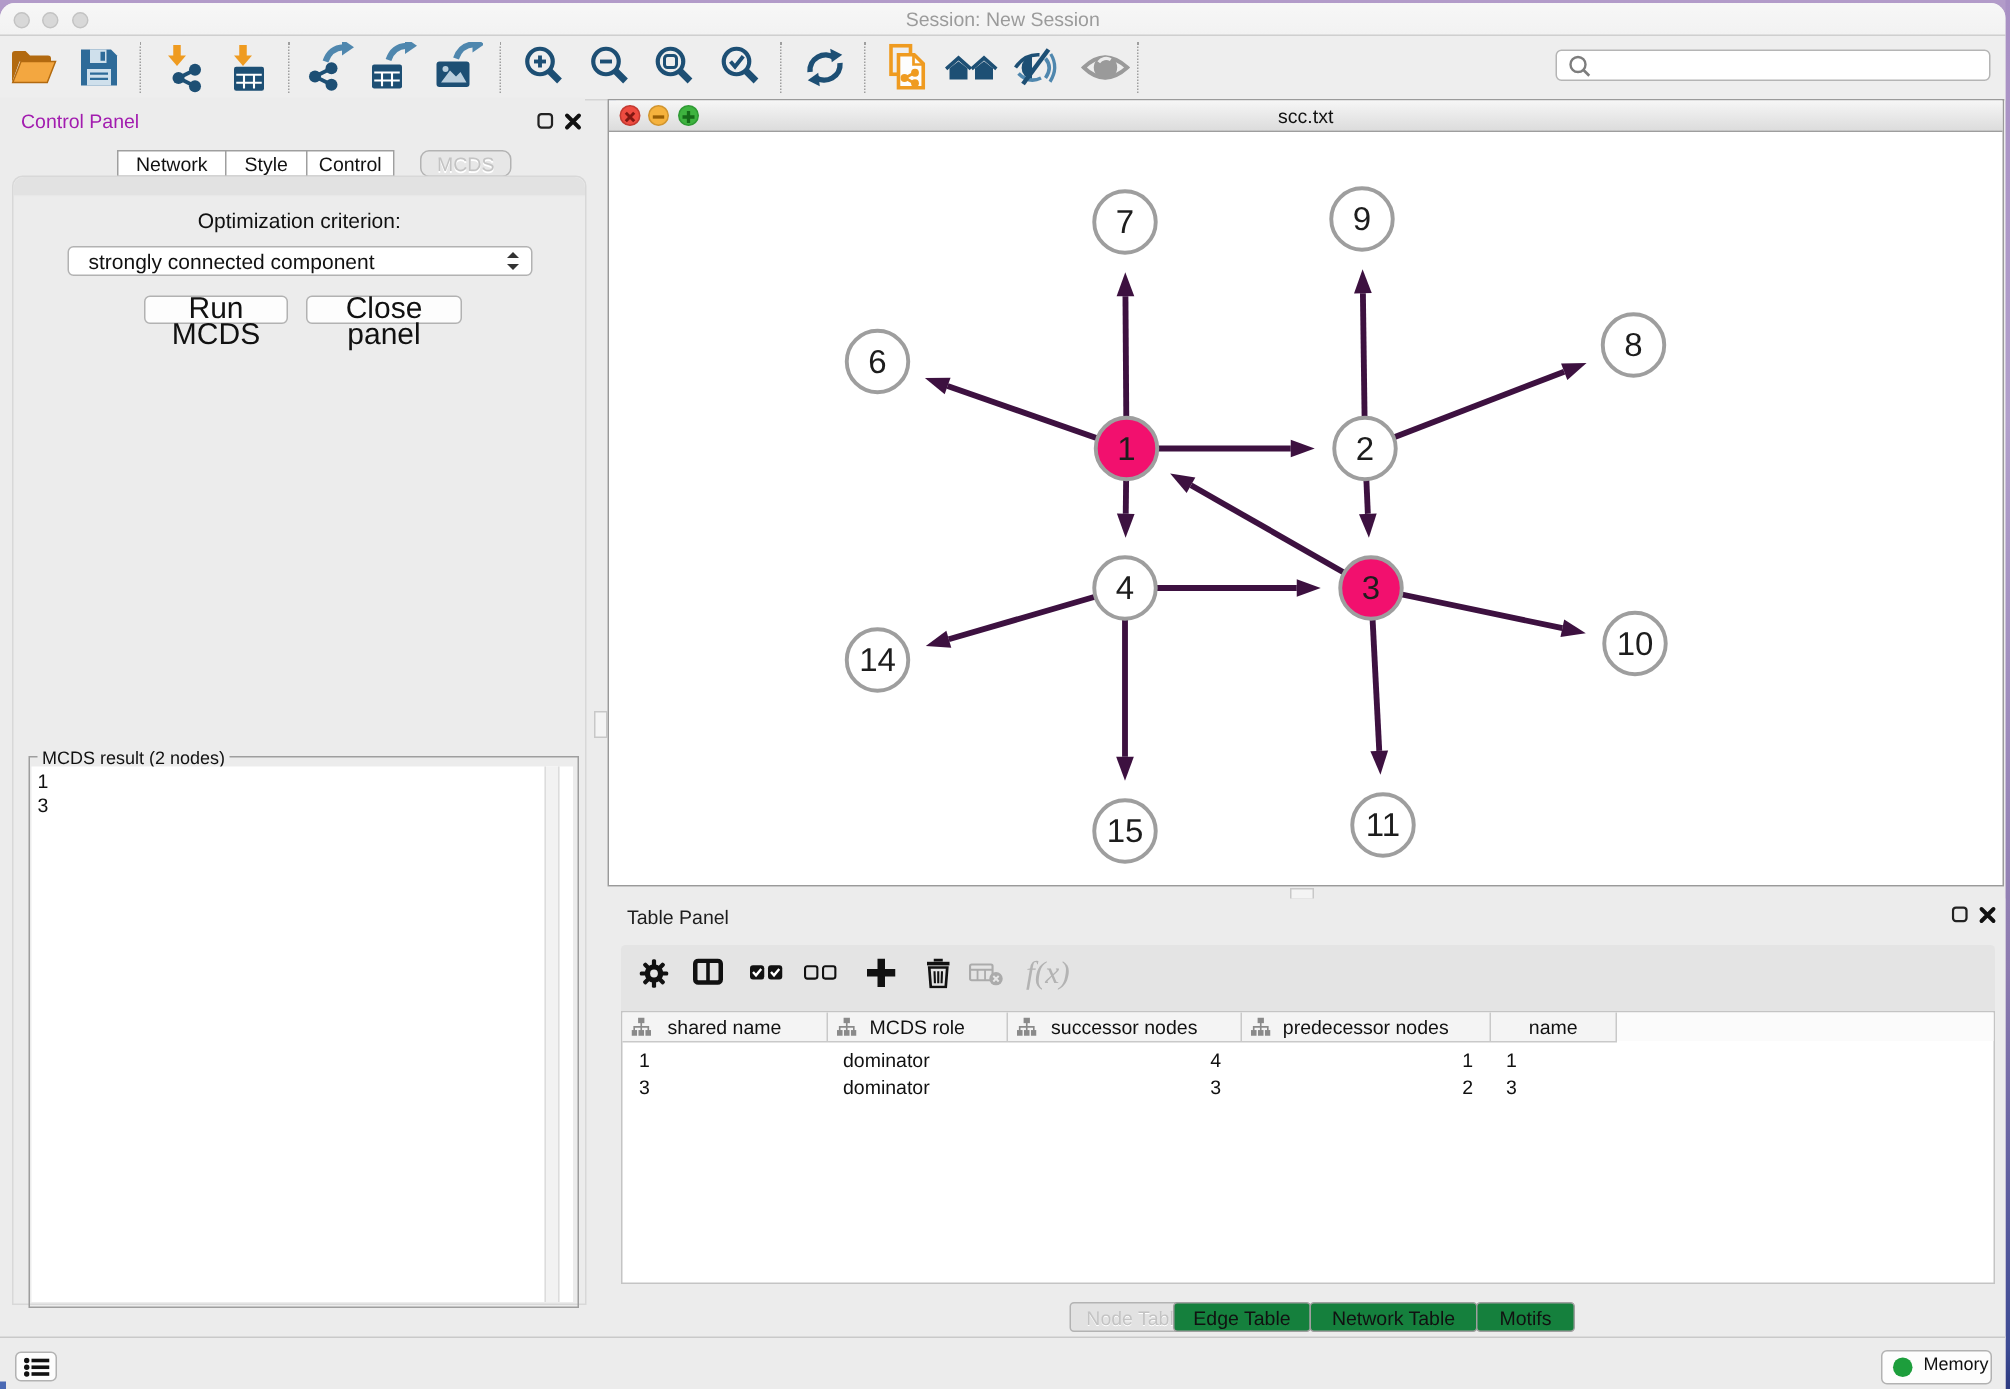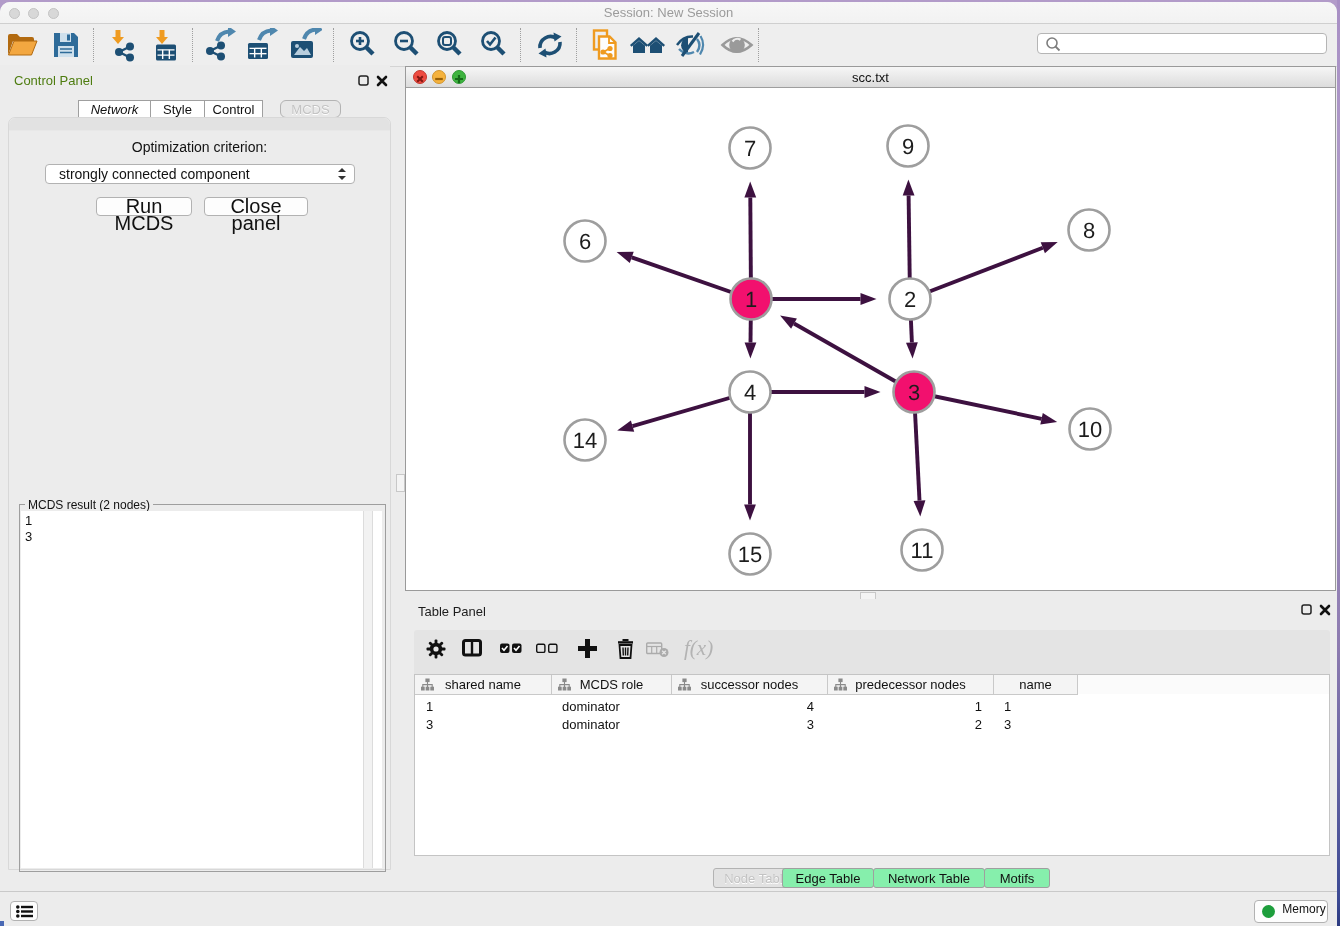--- a/index.html
+++ b/index.html
@@ -18,21 +18,21 @@
     color:#9b9b9b;font-size:13px;}
   #toolbar{position:absolute;left:0;top:22px;width:1337px;height:42px;background:#eeeeee;
     border-bottom:1px solid #d4d4d4;}
   .tsep{position:absolute;top:4px;height:34px;width:0;
     border-left:1px dotted #9f9f9f;}
   .ticon{position:absolute;top:0;height:42px;display:flex;align-items:center;justify-content:center;}
   #search{position:absolute;left:1037px;top:31px;width:290px;height:21px;background:#fff;
     border:1px solid #b5b5b5;border-radius:4px;box-sizing:border-box;}
   
   #cpanel{position:absolute;left:0;top:63px;width:390px;height:828px;background:#ececec;}
-  #cpanel .hdr{position:absolute;left:14px;top:8px;font-size:13px;color:#4d7c0f;}
+  #cpanel .hdr{position:absolute;left:14px;top:8px;font-size:13px;color:#a21caf;}
   .tabrow{position:absolute;font-size:13px;color:#111;}
   .tab{position:absolute;top:0;height:18px;line-height:18px;text-align:center;
     background:#fff;border:1px solid #9f9f9f;box-sizing:border-box;}
   #mcdspane{position:absolute;left:8px;top:52px;width:383px;height:753px;background:#ececec;
     border:1px solid #d8d8d8;border-radius:7px 7px 0 0;box-sizing:border-box;}
   #mcdsband{position:absolute;left:0;top:0;width:100%;height:12px;background:#e2e2e2;
     border-radius:7px 7px 0 0;border-bottom:1px solid #e8e8e8;}
   .btn{position:absolute;background:#fdfdfd;border:1px solid #b2b2b2;border-radius:4px;
     box-sizing:border-box;font-size:20px;color:#111;text-align:center;}
   
@@ -45,21 +45,21 @@
   #tpanel{position:absolute;left:405px;top:597px;width:932px;height:294px;background:#ececec;}
   #tpanel .hdr{position:absolute;left:13px;top:5px;font-size:13px;color:#1d1d1d;}
   #ttool{position:absolute;left:9px;top:31px;width:916px;height:44px;background:#e4e4e4;
     border-radius:3px 3px 0 0;}
   #ttable{position:absolute;left:9px;top:75px;width:916px;height:182px;background:#fff;
     border:1px solid #c4c4c4;box-sizing:border-box;}
   .th{position:absolute;top:0;height:19px;background:#f4f4f4;border-right:1px solid #c9c9c9;
     box-sizing:border-box;font-size:13px;color:#111;text-align:center;line-height:19px;}
   .td{position:absolute;font-size:13px;color:#111;height:18px;line-height:18px;}
   .btab{position:absolute;top:0;height:20px;line-height:20px;font-size:13px;text-align:center;
-    background:#86efac;border:1px solid #9f9f9f;box-sizing:border-box;color:#111;border-radius:3px;}
+    background:#15803d;border:1px solid #9f9f9f;box-sizing:border-box;color:#111;border-radius:3px;}
   #statusbar{position:absolute;left:0;top:889px;width:1337px;height:35px;background:#ececec;
     border-top:1px solid #c9c9c9;}
   .etched{color:#c3c3c3;text-shadow:0 1px 0 #ffffff;margin-left:18px;}
 </style>
 </head>
 <body>
 <div id="rightstrip"></div>
 <div id="app">
   <div id="titlebar">
     <div class="tl" style="left:9px;"></div>
@@ -228,21 +228,21 @@
   <div id="cpanel">
     <div class="hdr">Control Panel</div>
       <svg style="position:absolute;left:358px;top:10px;" width="12" height="12" viewBox="0 0 12 12">
         <rect x="1" y="1" width="9" height="9" rx="2" fill="none" stroke="#222" stroke-width="1.5"></rect>
       </svg>
       <svg style="position:absolute;left:376px;top:10px;" width="12" height="12" viewBox="0 0 12 12">
         <path d="M2,2 L10,10 M10,2 L2,10" stroke="#111" stroke-width="2.6" stroke-linecap="round"></path>
       </svg>
 
     <div class="tabrow" style="left:0;top:35px;width:390px;height:18px;">
-      <div class="tab" style="left:78px;width:73px;font-style:italic;">Network</div>
+      <div class="tab" style="left:78px;width:73px;">Network</div>
       <div class="tab" style="left:150px;width:55px;">Style</div>
       <div class="tab" style="left:204px;width:59px;">Control</div>
       <div class="tab etched" style="left:262px;width:61px;background:#e7e7e7;border-color:#b3b3b3;border-radius:6px;">MCDS</div>
     </div>
     <div id="mcdspane">
       <div id="mcdsband"></div>
       <div style="position:absolute;left:0;top:21px;width:100%;text-align:center;font-size:14px;color:#111;">Optimization criterion:</div>
       <div style="position:absolute;left:36px;top:46px;width:310px;height:20px;background:#fff;border:1px solid #b2b2b2;border-radius:4px;box-sizing:border-box;">
         <span style="position:absolute;left:13px;top:1px;font-size:14px;color:#111;">strongly connected component</span>
         <svg style="position:absolute;right:6px;top:2px;" width="12" height="14" viewBox="0 0 12 14">

